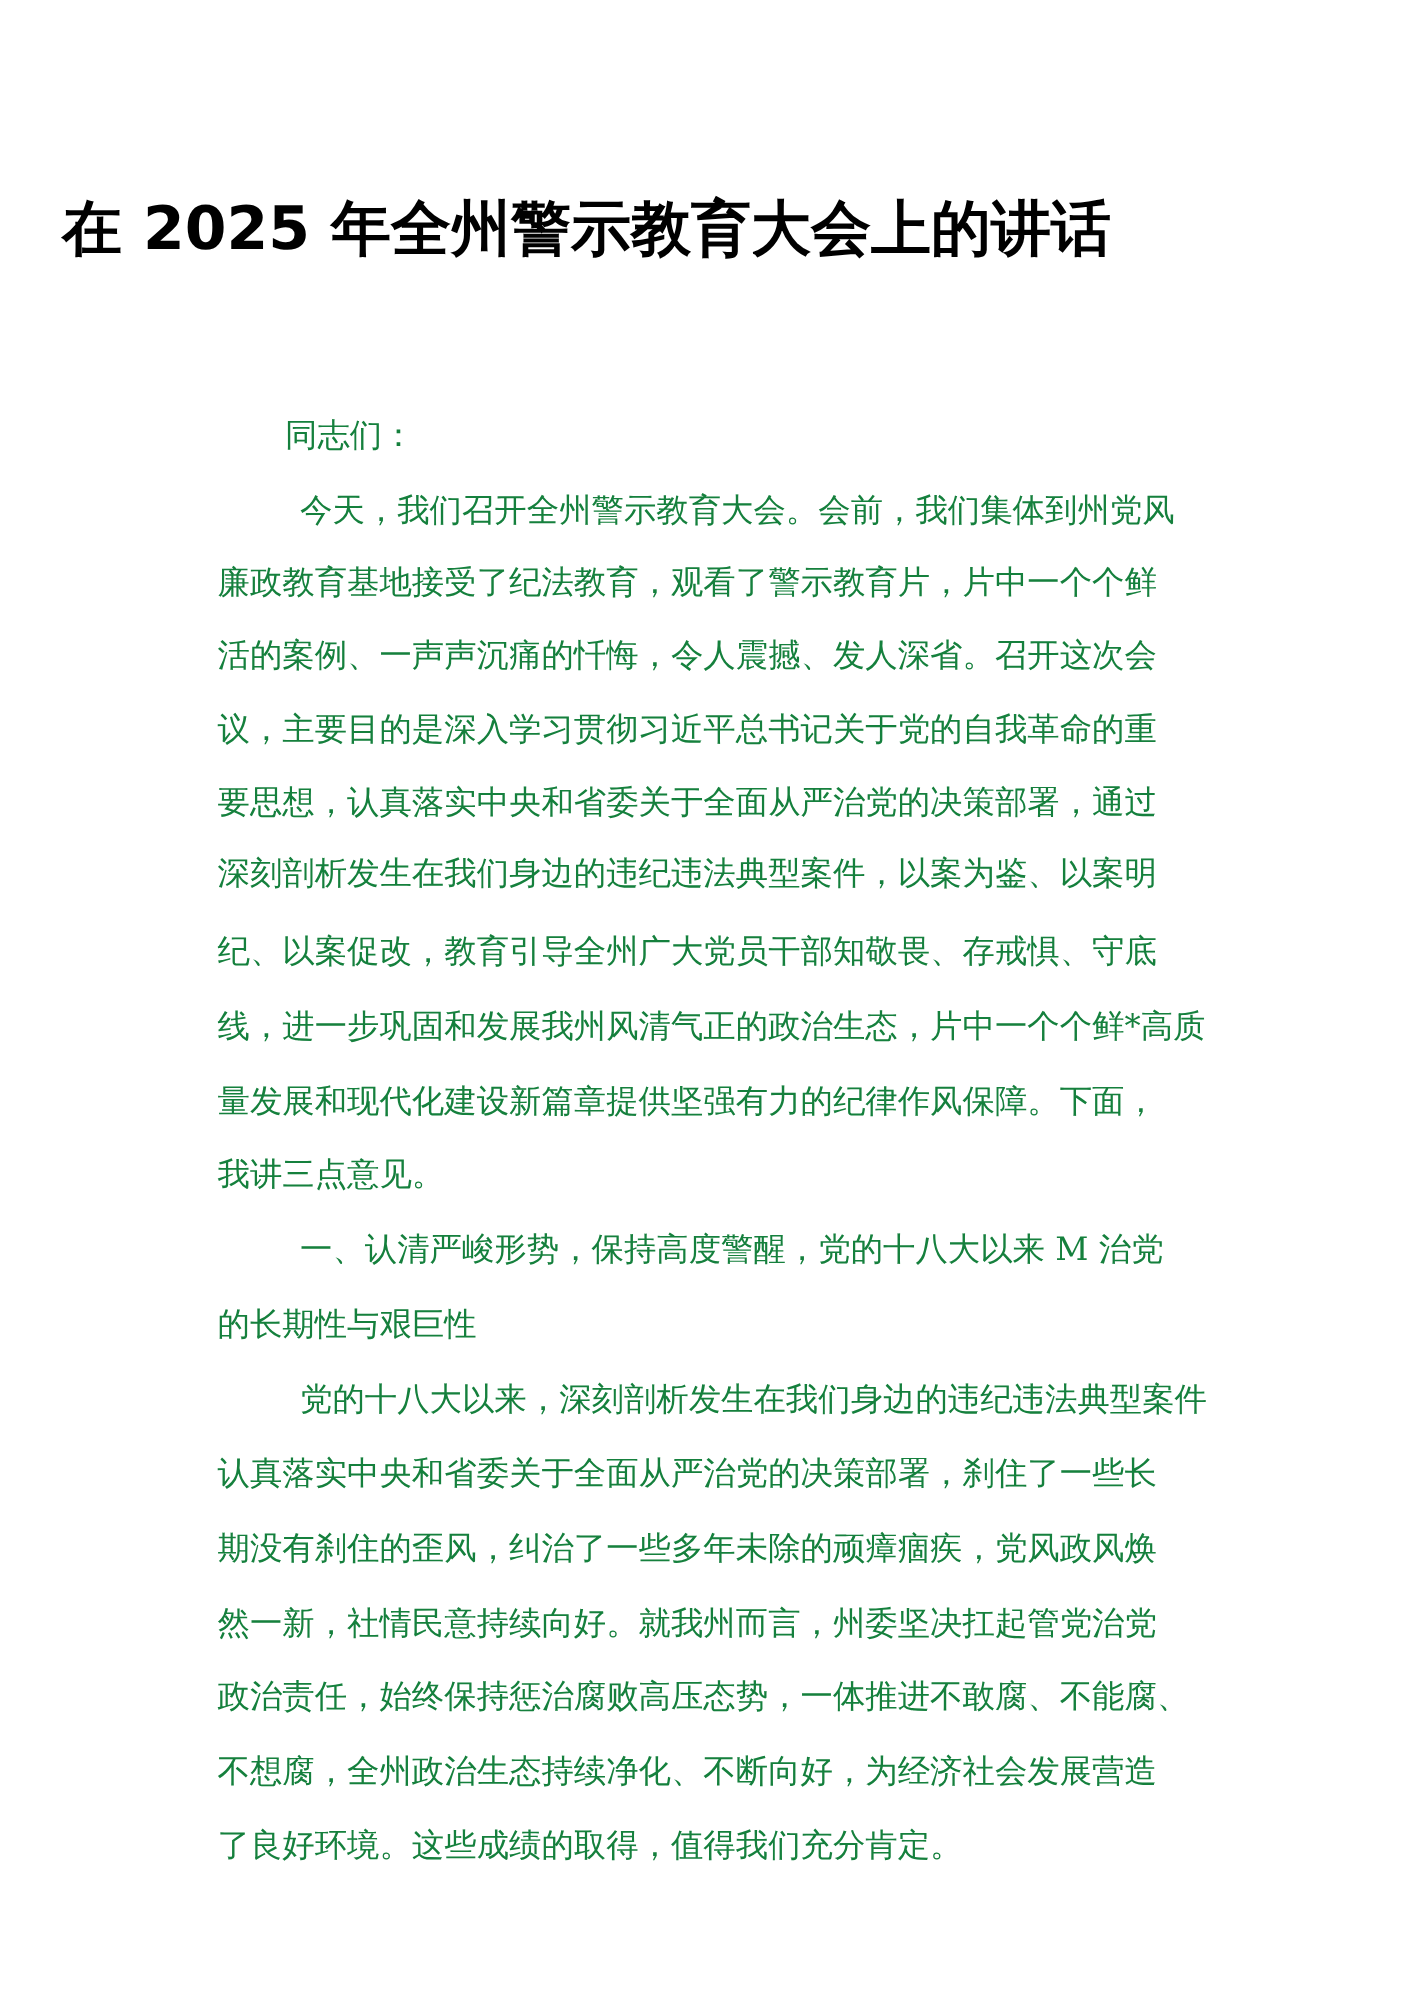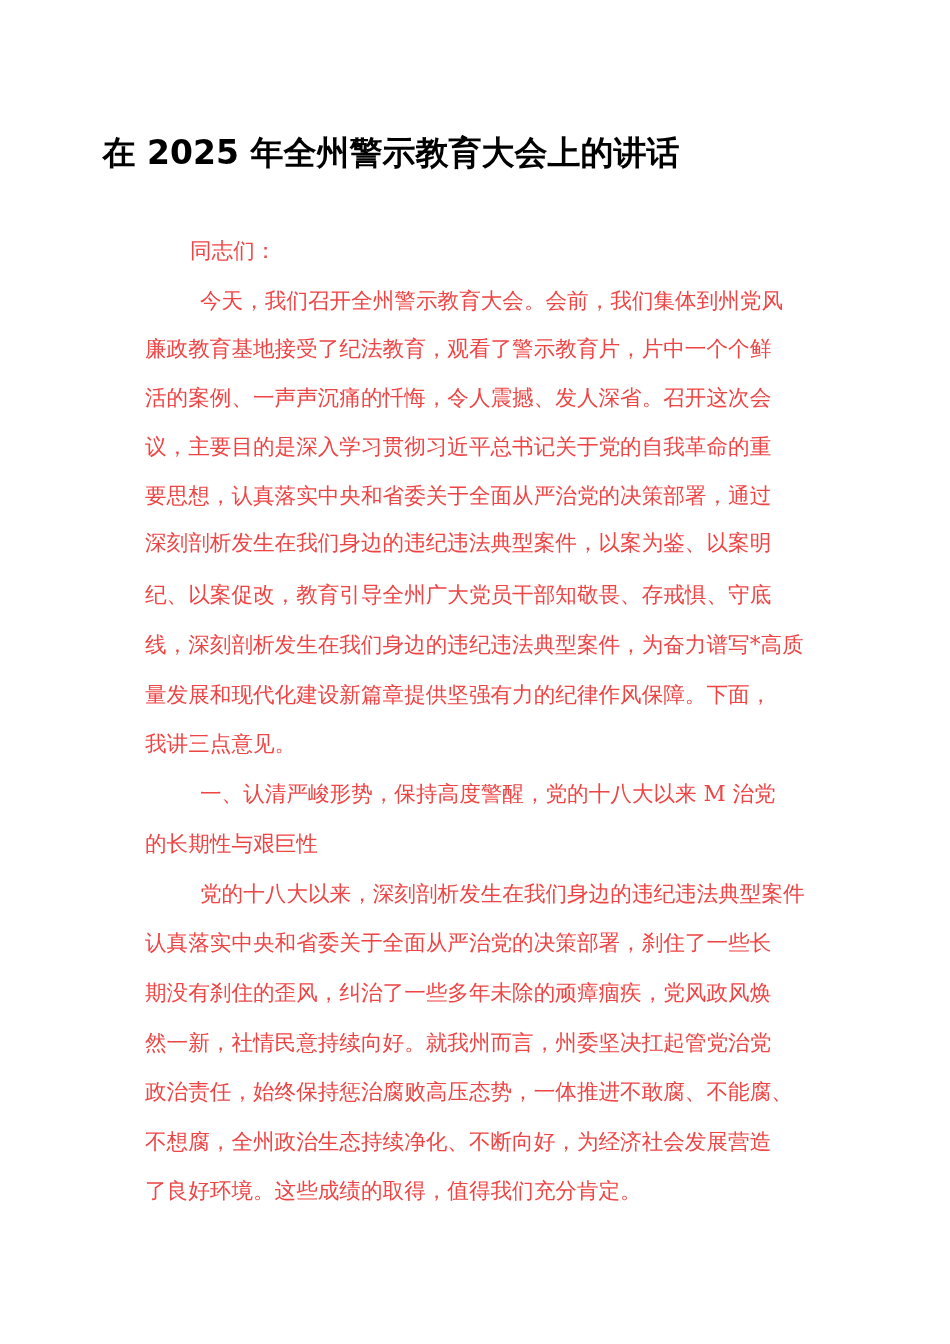--- a/index.html
+++ b/index.html
@@ -24,54 +24,55 @@
       background: #ffffff;
     }
     .title {
       position: absolute;
       left: 0;
       top: 131px;
       width: 782px;
       text-align: center;
       font-family: "DejaVu Sans", "Liberation Sans", sans-serif;
       font-weight: bold;
-      font-size: 33px;
+      font-size: 40px;
       line-height: 44px;
       color: #000000;
       letter-spacing: 0px;
     }
     .line {
       position: absolute;
       left: 145px;
       width: 700px;
       font-size: 21.6px;
       line-height: 30px;
       white-space: nowrap;
-      color: #ef4444;
+      color: #15803d;
+      margin-top: 40px;
     }
     .indent { left: 190px; }
     .indent-s { left: 200px; }
   </style>
 </head>
 <body>
 
 <div class="page">
   <div class="title">在 2025 年全州警示教育大会上的讲话</div>
 
   <div class="line indent" style="top:236px;">同志们：</div>
 
   <div>
     <div class="line indent-s" style="top:286px;">今天，我们召开全州警示教育大会。会前，我们集体到州党风</div>
     <div class="line" style="top:334px;">廉政教育基地接受了纪法教育，观看了警示教育片，片中一个个鲜</div>
     <div class="line" style="top:383px;">活的案例、一声声沉痛的忏悔，令人震撼、发人深省。召开这次会</div>
     <div class="line" style="top:432px;">议，主要目的是深入学习贯彻习近平总书记关于党的自我革命的重</div>
     <div class="line" style="top:481px;">要思想，认真落实中央和省委关于全面从严治党的决策部署，通过</div>
     <div class="line" style="top:528px;">深刻剖析发生在我们身边的违纪违法典型案件，以案为鉴、以案明</div>
     <div class="line" style="top:580px;">纪、以案促改，教育引导全州广大党员干部知敬畏、存戒惧、守底</div>
-    <div class="line" style="top:630px;">线，深刻剖析发生在我们身边的违纪违法典型案件，为奋力谱写*高质</div>
+    <div class="line" style="top:630px;">线，进一步巩固和发展我州风清气正的政治生态，片中一个个鲜*高质</div>
     <div class="line" style="top:680px;">量发展和现代化建设新篇章提供坚强有力的纪律作风保障。下面，</div>
     <div class="line" style="top:729px;">我讲三点意见。</div>
   </div>
 
   <div>
     <div class="line indent-s" style="top:779px;">一、认清严峻形势，保持高度警醒，党的十八大以来 M 治党</div>
     <div class="line" style="top:829px;">的长期性与艰巨性</div>
   </div>
 
   <div>

